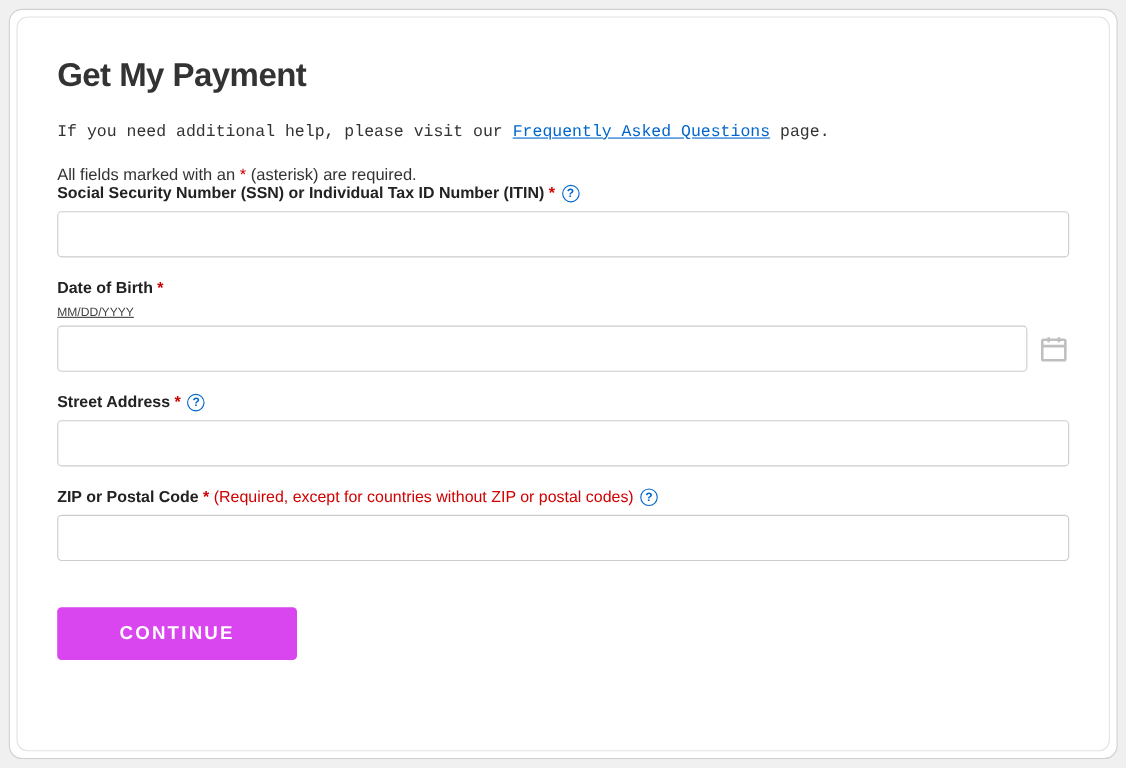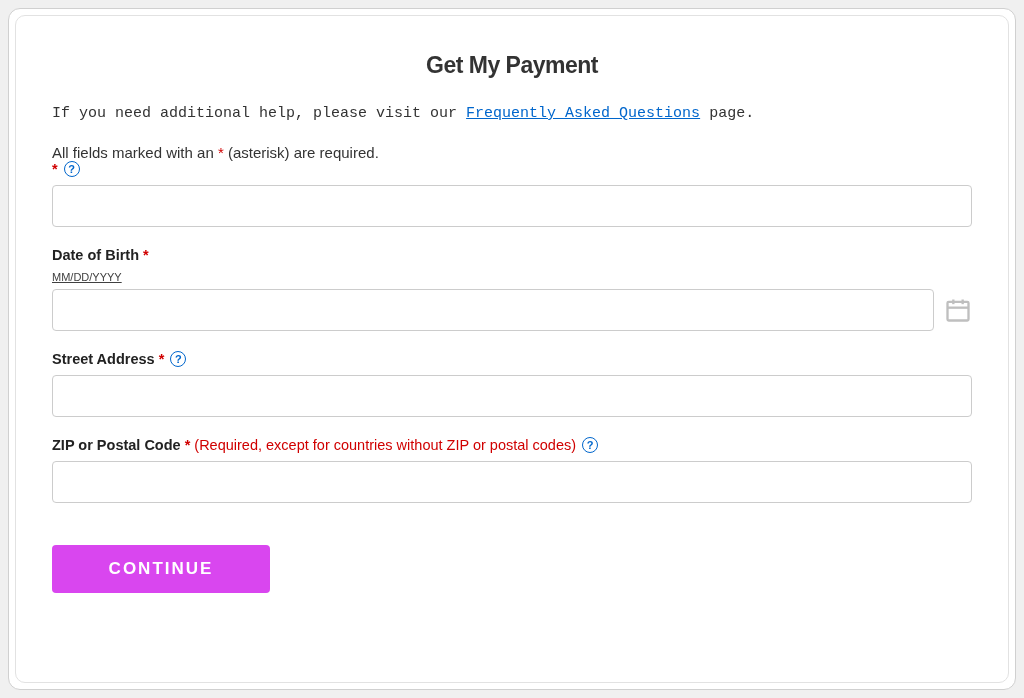--- a/index.html
+++ b/index.html
@@ -23,26 +23,25 @@
     }
     .inner-card {
       background: #fff;
       border: 1px solid #e2e2e2;
       border-radius: 10px;
       padding: 36px 36px 30px 36px;
       height: 100%;
       position: relative;
     }
     h1.page-title {
-      font-size: 23px;
+      font-size: 30px;
       font-weight: 700;
       color: #333;
       margin-bottom: 26px;
       letter-spacing: -0.5px;
-      text-align: center;
     }
     .help-line {
       font-size: 15px;
       color: #333;
       margin-bottom: 22px;
       font-family: Liberation Mono, monospace;
     }
     .help-line a {
       color: #0066cc;
       text-decoration: underline;
@@ -141,20 +140,21 @@
       <span>If you need additional help, please visit our </span><a href="#">Frequently Asked Questions</a><span> page.</span>
     </p>
 
     <p class="required-note">
       <span>All fields marked with an </span><span class="asterisk">*</span><span> (asterisk) are required.</span>
     </p>
 
     
     <div class="field-block">
       <div class="field-label">
+        <span>Social Security Number (SSN) or Individual Tax ID Number (ITIN)</span>
         <span class="asterisk">*</span>
         <span class="help-icon">?</span>
       </div>
       <input type="text" class="text-input" value="" style="">
     </div>
 
     
     <div class="field-block">
       <div class="field-label">
         <span>Date of Birth</span>

